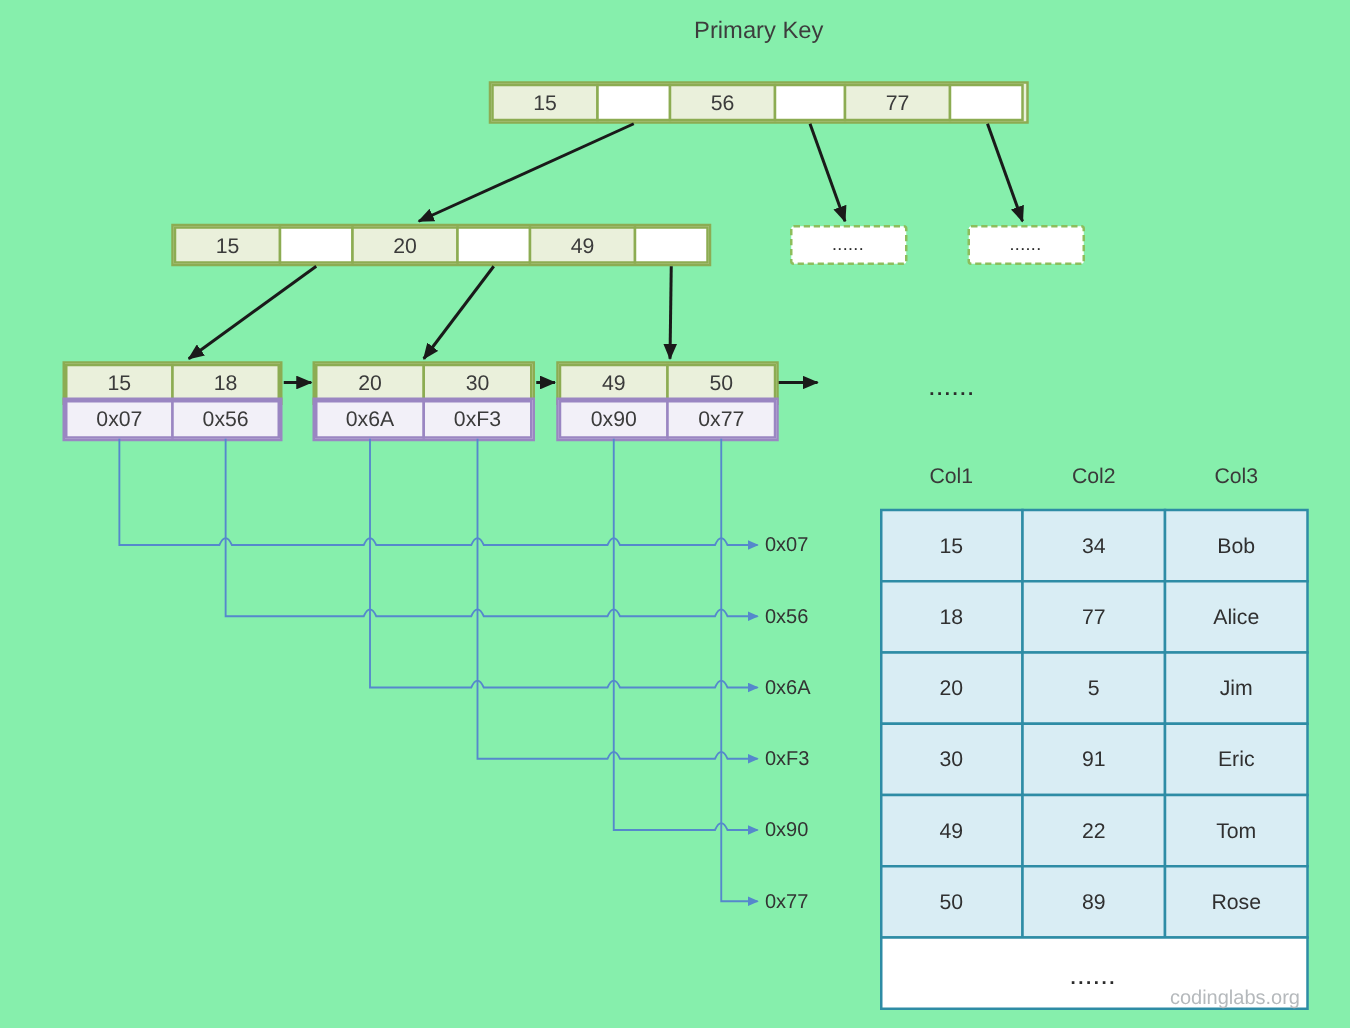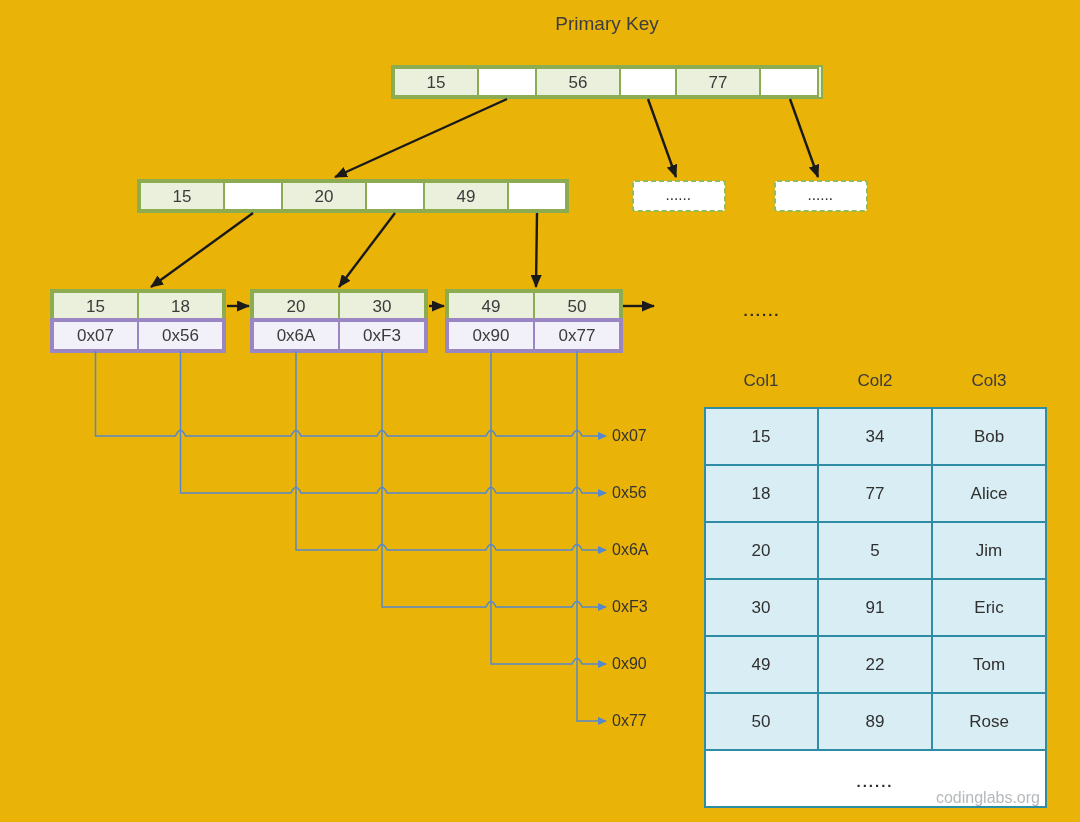--- a/index.html
+++ b/index.html
@@ -1,16 +1,16 @@
 <!DOCTYPE html>
 <html><head>
 <meta charset="utf-8">
 <style>
   html,body{margin:0;padding:0;background:#ffffff;}
-  .stage{position:relative;width:1080px;height:822px;background:#eab308;overflow:hidden;
+  .stage{position:relative;width:1080px;height:822px;background:#86efac;overflow:hidden;
          font-family:"Liberation Sans", sans-serif;text-align:right;}
   svg text{font-family:"Liberation Sans", sans-serif;}
   .title{font-size:19px;fill:#3d3d3d;text-anchor:middle;}
   .gbox{fill:#EAF0DB;stroke:#8CAC52;stroke-width:2;}
   .gcell{fill:#EAF0DB;stroke:#8CAC52;stroke-width:2;}
   .wcell{fill:#ffffff;stroke:#8CAC52;stroke-width:2;}
   .dashedbox{fill:#ffffff;stroke:#8DBE5C;stroke-width:2;stroke-dasharray:5 3;}
   .pbox{fill:#F2F0F8;stroke:#9A86C2;stroke-width:2;}
   .pcell{fill:#F2F0F8;stroke:#9A86C2;stroke-width:2;}
   .nodetext{font-size:17px;fill:#3b3b3b;text-anchor:middle;}

